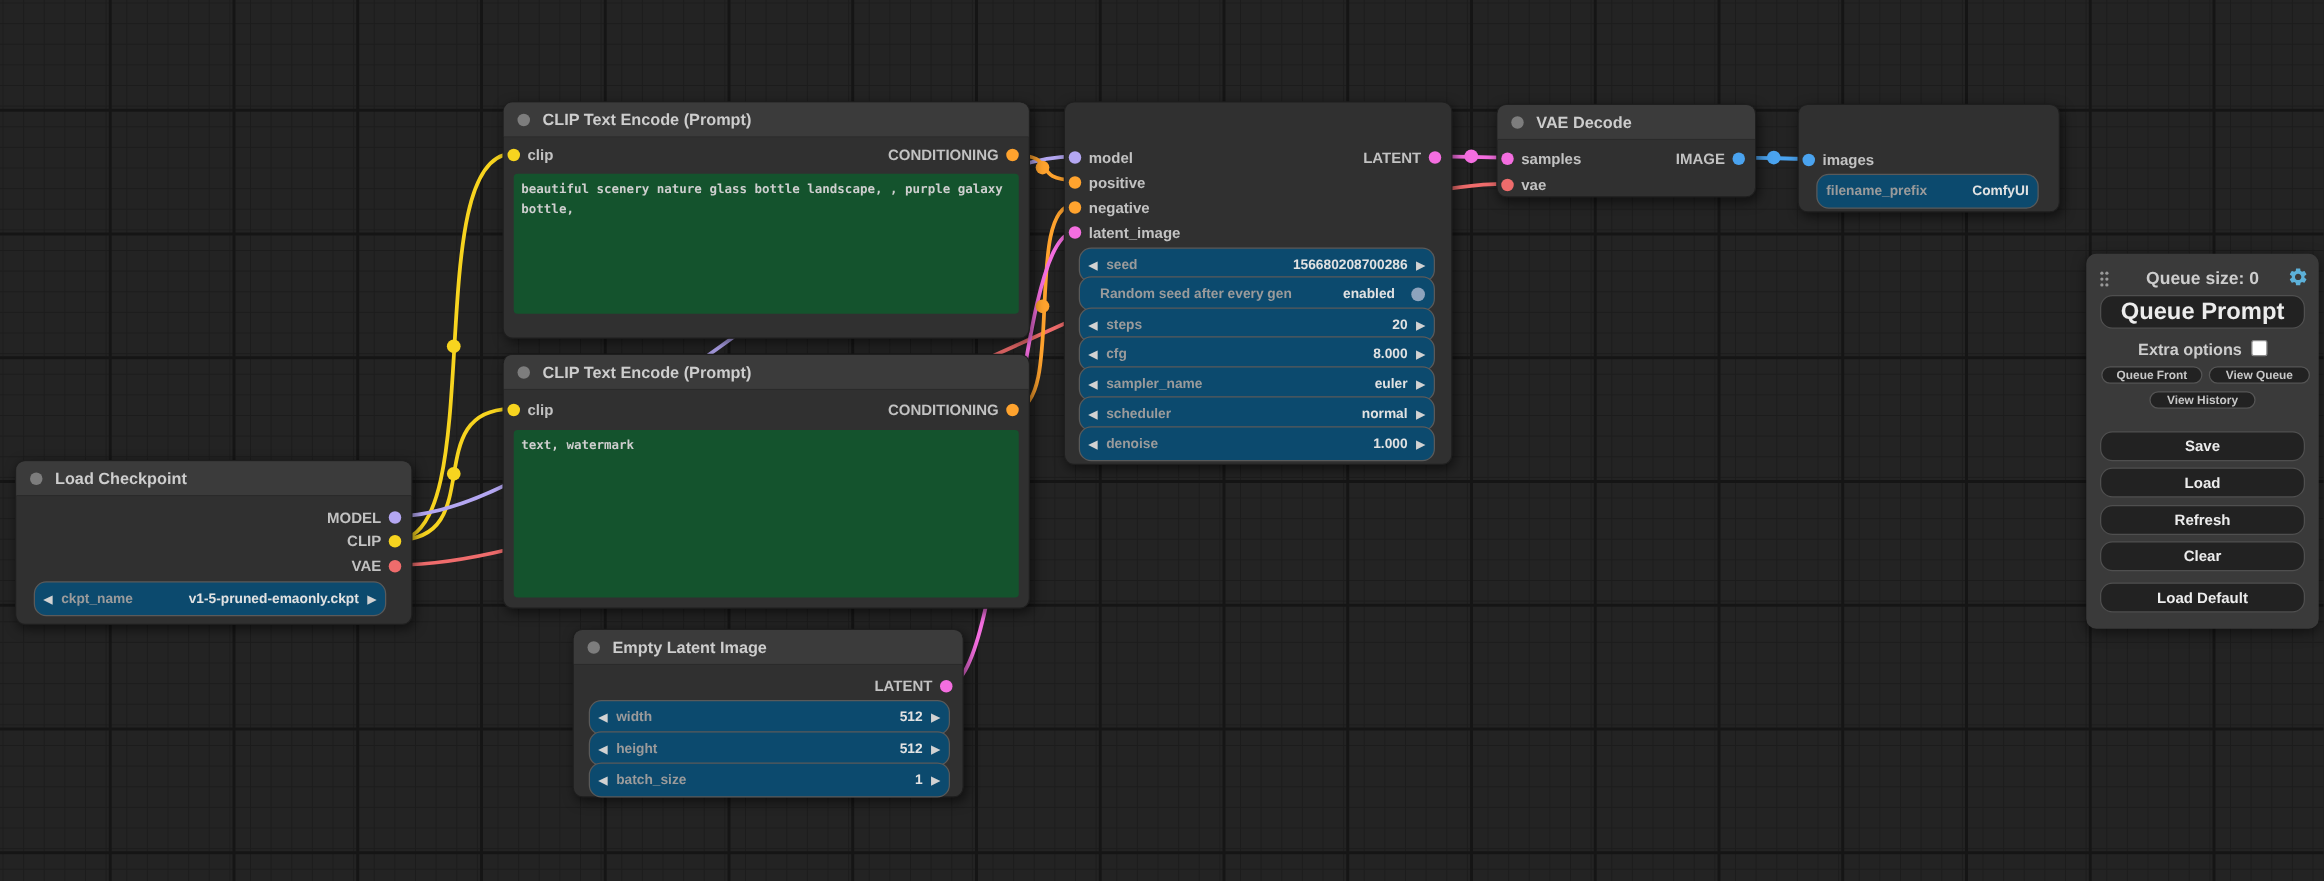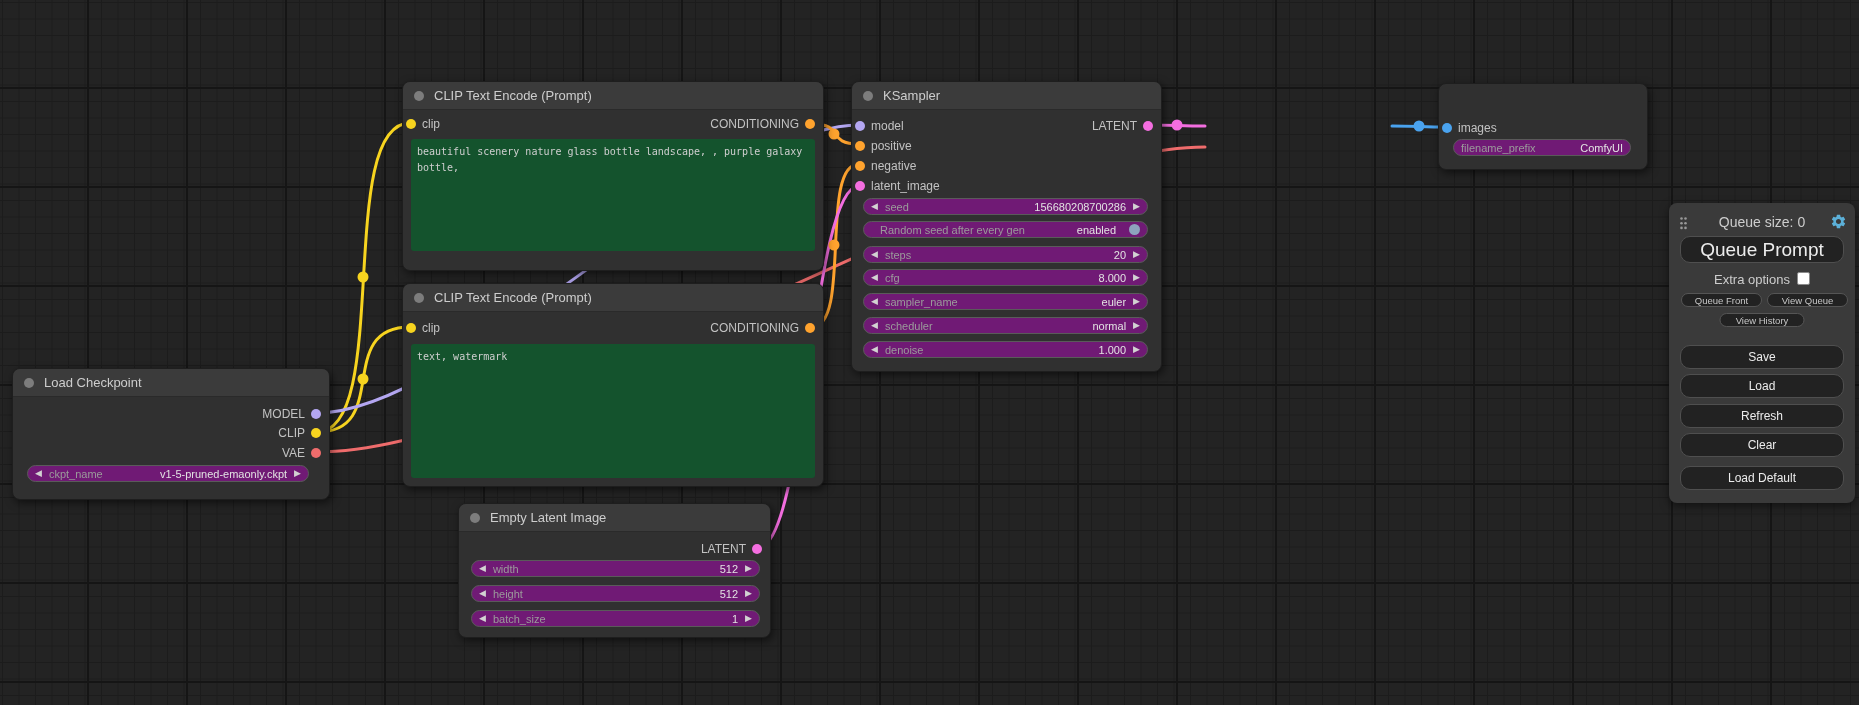--- a/index.html
+++ b/index.html
@@ -5,38 +5,38 @@
   html,body{margin:0;padding:0;background:#232323;width:1859px;height:705px;overflow:hidden;
     font-family:"Liberation Sans",sans-serif;}
   #canvas{position:relative;width:1859px;height:705px;
     background-color:#232323;
     background-image:
       linear-gradient(#151515 2px, transparent 2px),
       linear-gradient(90deg,#151515 2px, transparent 2px),
       linear-gradient(#1c1c1c 1px, transparent 1px),
       linear-gradient(90deg,#1c1c1c 1px, transparent 1px);
     background-size:99px 99px,99px 99px,16.5px 16.5px,16.5px 16.5px;
-    background-position:-74px -12px,-12px -74px,2px 2px,2px 2px;}
+    background-position:-74px -12px,-12px -74px,2px 2px,2px 2px;font-weight:bold;}
   
   .c-clip{--c:#f7d41f}.c-model{--c:#b4a7f2}.c-vae{--c:#ef6c6c}
   .c-cond{--c:#ffa32e}.c-latent{--c:#f46ee0}.c-image{--c:#4aa3ef}
   #wires{position:absolute;left:0;top:0;z-index:1}
   .wire{fill:none;stroke:var(--c);stroke-width:3;stroke-linecap:round}
   .ldot{fill:var(--c)}
   .node{position:absolute;background:#303030;border:1px solid #1e1e1e;border-radius:8px;
     box-shadow:2px 3px 9px rgba(0,0,0,.55);z-index:2;box-sizing:border-box}
   .nheader{height:27px;background:#3b3b3b;border-radius:7px 7px 0 0;display:flex;align-items:center;
     padding:0 11px;gap:10px;border-bottom:1px solid #2a2a2a}
   .tdot{width:10px;height:10px;border-radius:50%;background:#7d7d7d;flex:0 0 auto}
   .ntitle{color:#cdcdcd;font-size:13px;white-space:nowrap}
   .port{position:absolute;display:flex;align-items:center;gap:6px;height:16px;font-size:12px;color:#c2c2c2}
   .in{left:3px}.out{right:8px;flex-direction:row-reverse}
   .dot{width:10px;height:10px;border-radius:50%;background:var(--c);flex:0 0 auto}
   .plabel{white-space:nowrap}
-  .widget{position:absolute;height:17px;background:#701a75;border:1px solid #5a5a5a;border-radius:10px;
+  .widget{position:absolute;height:28px;background:#0c4a6e;border:1px solid #5a5a5a;border-radius:10px;
     display:flex;align-items:center;padding:0 7px;box-sizing:border-box;font-size:11px;gap:7px}
   .arrow{color:#d2d2d2;font-size:9px;line-height:1}
   .wlabel{color:#9b9b9b;white-space:nowrap}
   .wvalue{margin-left:auto;color:#e2e2e2;white-space:nowrap}
   .toggledot{width:11px;height:11px;border-radius:50%;background:#8da3bd;margin-left:6px;flex:0 0 auto}
   .ptext{position:absolute;left:8px;right:8px;background:#14532d;border-radius:3px;color:#cfcfcf;
     font-family:"DejaVu Sans Mono",monospace;font-size:10px;line-height:1.55;padding:5px 6px;
     box-sizing:border-box;white-space:pre-wrap;word-break:break-word}
   
   #queue{position:absolute;left:1669px;top:203px;width:186px;height:300px;background:#3a3a3a;
@@ -128,24 +128,20 @@
     </div>
     <div class="widget" style="left:14px;top:96px;width:282px">
       <span class="arrow">◀</span>
       <span class="wlabel">ckpt_name</span>
       <span class="wvalue">v1-5-pruned-emaonly.ckpt</span>
       <span class="arrow">▶</span>
     </div>
   </div>
 
   <div class="node" style="left:851px;top:81px;width:311px;height:291px">
-    <div class="nheader">
-      <span class="tdot"></span>
-      <span class="ntitle">KSampler</span>
-    </div>
     <div class="port in c-model" style="top:36px">
       <span class="dot"></span>
       <span class="plabel">model</span>
     </div>
     <div class="port in c-cond" style="top:56px">
       <span class="dot"></span>
       <span class="plabel">positive</span>
     </div>
     <div class="port in c-cond" style="top:76px">
       <span class="dot"></span>
@@ -195,20 +191,38 @@
       <span class="arrow">▶</span>
     </div>
     <div class="widget" style="left:11px;top:259px;width:285px">
       <span class="arrow">◀</span>
       <span class="wlabel">denoise</span>
       <span class="wvalue">1.000</span>
       <span class="arrow">▶</span>
     </div>
   </div>
 
+  <div class="node" style="left:1197px;top:83px;width:208px;height:75px">
+    <div class="nheader">
+      <span class="tdot"></span>
+      <span class="ntitle">VAE Decode</span>
+    </div>
+    <div class="port in c-latent" style="top:35px">
+      <span class="dot"></span>
+      <span class="plabel">samples</span>
+    </div>
+    <div class="port in c-vae" style="top:56px">
+      <span class="dot"></span>
+      <span class="plabel">vae</span>
+    </div>
+    <div class="port out c-image" style="top:35px">
+      <span class="dot"></span>
+      <span class="plabel">IMAGE</span>
+    </div>
+  </div>
 
   <div class="node" style="left:1438px;top:83px;width:210px;height:87px">
     <div class="port in c-image" style="top:36px">
       <span class="dot"></span>
       <span class="plabel">images</span>
     </div>
     <div class="widget" style="left:14px;top:55px;width:178px">
       <span class="wlabel">filename_prefix</span>
       <span class="wvalue">ComfyUI</span>
     </div>

